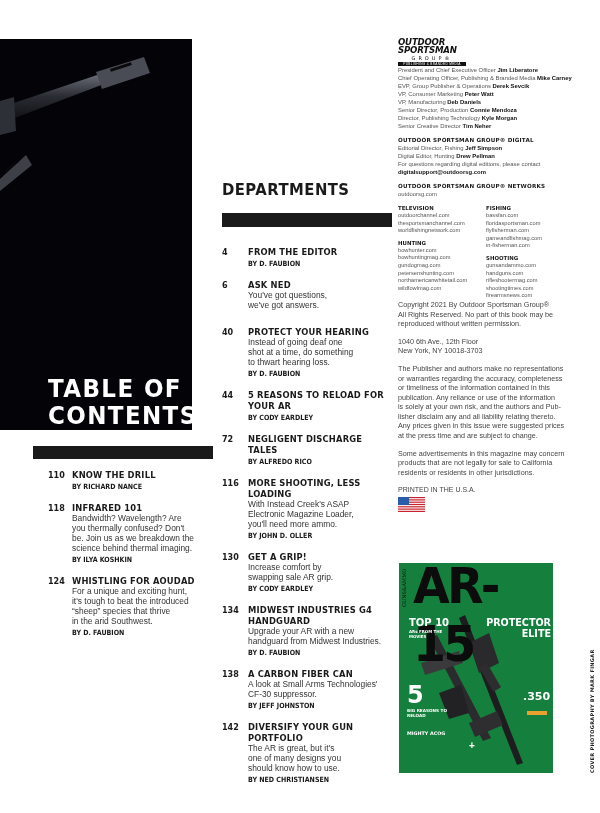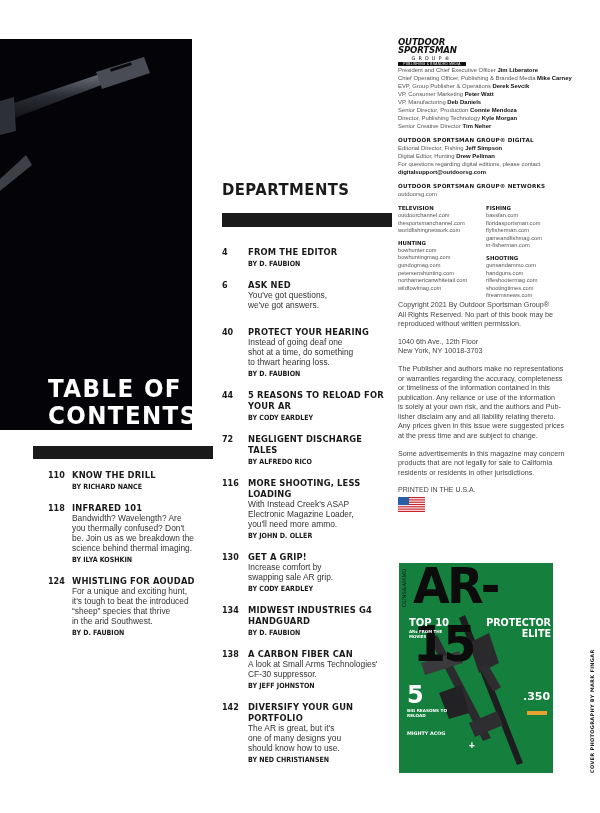--- a/index.html
+++ b/index.html
@@ -213,20 +213,22 @@
   <div class="entry">
     <div class="pg">130</div>
     <div class="ttl">GET A GRIP!</div>
     <div class="desc">Increase comfort by
 swapping sale AR grip.</div>
     <div class="by">BY CODY EARDLEY</div>
   </div>
   <div class="entry">
     <div class="pg">134</div>
     <div class="ttl">MIDWEST INDUSTRIES G4 HANDGUARD</div>
+    <div class="desc">Upgrade your AR with a new
+handguard from Midwest Industries.</div>
     <div class="by">BY D. FAUBION</div>
   </div>
   <div class="entry">
     <div class="pg">138</div>
     <div class="ttl">A CARBON FIBER CAN</div>
     <div class="desc">A look at Small Arms Technologies'
 CF-30 suppressor.</div>
     <div class="by">BY JEFF JOHNSTON</div>
   </div>
   <div class="entry">

